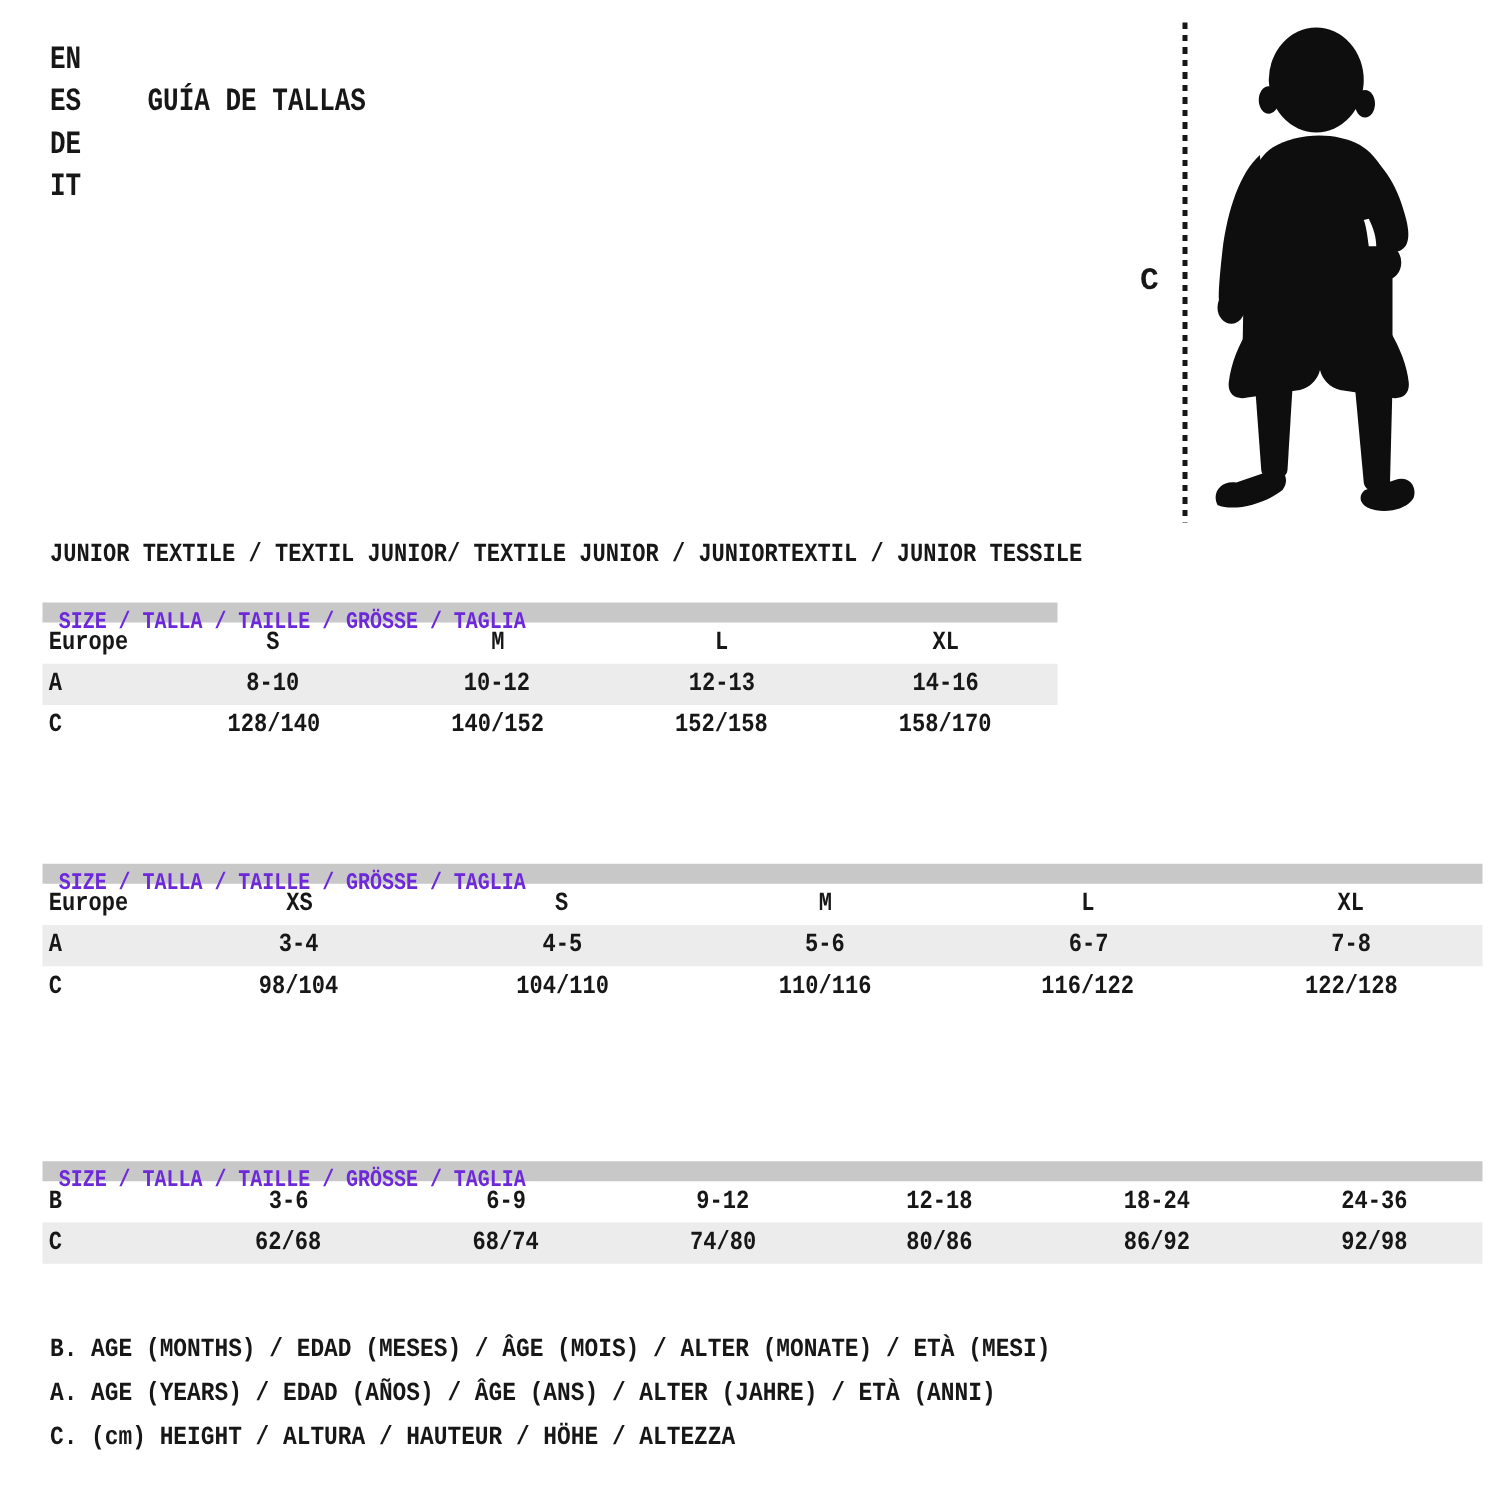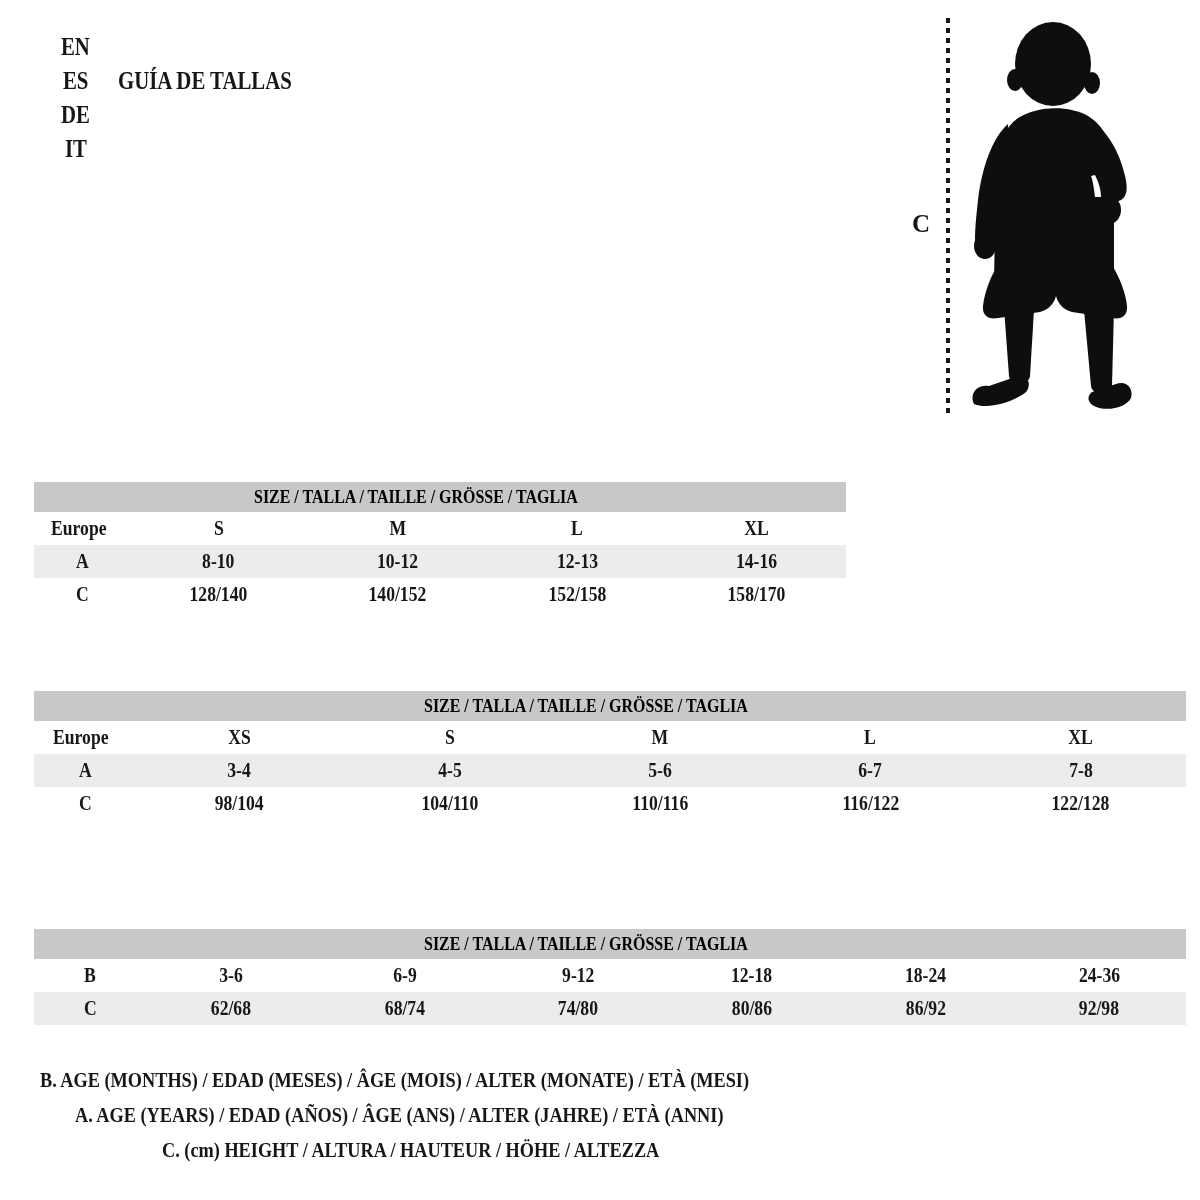--- a/index.html
+++ b/index.html
@@ -1,20 +1,19 @@
 <!DOCTYPE html>
 <html><head>
 <meta charset="utf-8">
 <style>
   html,body { margin:0; padding:0; background:#ffffff; }
   .page {
     position:relative; width:1200px; height:1200px; background:#ffffff;
-    font-family:Liberation Serif, serif; font-weight:bold; color:#171717;
+    font-family:Liberation Mono, monospace; font-weight:bold; color:#171717;
     overflow:hidden;
-    text-align:center;
   }
   
   .cond  { display:inline-block; transform:scaleX(0.84); transform-origin:0 50%; white-space:nowrap; }
   .condc { display:inline-block; transform:scaleX(0.84); transform-origin:50% 50%; white-space:nowrap; }
 
   
   .langs { position:absolute; left:40px; top:30px; }
   .lang-row { display:flex; height:34px; line-height:34px; font-size:26px; }
   .lang-code { width:78px; }
   .langs .cond { transform:scaleX(0.80); }
@@ -33,21 +32,21 @@
   .title-children { top:637px; }
   .title-babies   { top:845px; }
   .sub { font-size:13px; vertical-align:-5px; }
 
   
   .tbl { position:absolute; left:34px; }
   .t1 { top:482px; width:812px; }
   .t2 { top:691px; width:1152px; }
   .t3 { top:929px; width:1152px; }
   .bar {
-    height:30px; line-height:30px; background:#c8c8c8; color:#000000;
+    height:16px; line-height:30px; background:#c8c8c8; color:#6d28d9;
     padding-left:13px; font-size:19px;
   }
   .row { display:flex; height:33px; align-items:center; font-size:21px; }
   .row.alt { background:#ececec; }
   .lbl { box-sizing:border-box; padding-left:5px; }
   .t1 .lbl { width:95px; }
   .t2 .lbl { width:100px; }
   .t3 .lbl { width:110px; }
   .cell { flex:1; display:flex; justify-content:center; }
 
@@ -90,20 +89,23 @@
       <ellipse cx="141" cy="190" rx="12" ry="14"></ellipse>
       <path d="M30 245 L 144 245 C 152 258, 158 274, 159 286 C 160 296, 153 300, 144 298 L 104 292 C 96 290, 90 284, 88 276 C 86 284, 80 290, 72 292 L 30 298 C 21 300, 14 296, 15 286 C 17 270, 23 256, 30 245 Z"></path>
       <path d="M36 288 L 66 290 L 62 356 C 61 366, 42 366, 41 356 Z"></path>
       <path d="M116 290 L 146 288 L 144 366 C 143 376, 124 376, 123 366 Z"></path>
       <path d="M6 384 C 1 374, 9 364, 21 366 L 50 356 C 60 354, 64 364, 58 372 C 46 382, 20 390, 6 384 Z"></path>
       <path d="M124 372 L 148 364 C 158 360, 166 368, 163 378 C 158 388, 138 392, 126 386 C 119 382, 119 376, 124 372 Z"></path>
     </g>
     <path fill="#ffffff" d="M127 155 C 131 163, 133 170, 133 177 L 127 177 C 126 169, 125 161, 123 156 Z"></path>
   </svg>
 
+  <div class="sec-title title-junior">
+    <span class="cond">JUNIOR TEXTILE / TEXTIL JUNIOR/ TEXTILE JUNIOR / JUNIORTEXTIL / JUNIOR TESSILE</span>
+  </div>
   <div class="tbl t1">
     <div class="bar"><span class="cond">SIZE / TALLA / TAILLE / GRÖSSE / TAGLIA</span></div>
     <div class="row">
       <div class="lbl"><span class="cond">Europe</span></div>
       <div class="cell">
           <span class="condc">S</span>
         </div>
       <div class="cell">
           <span class="condc">M</span>
         </div>

